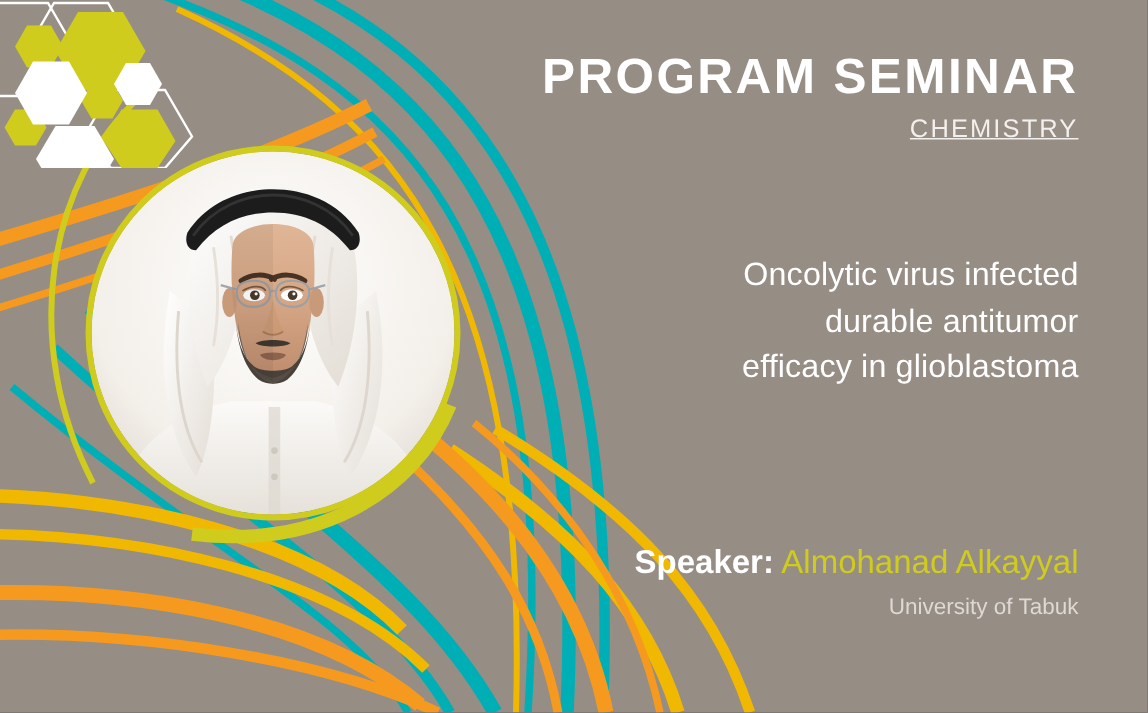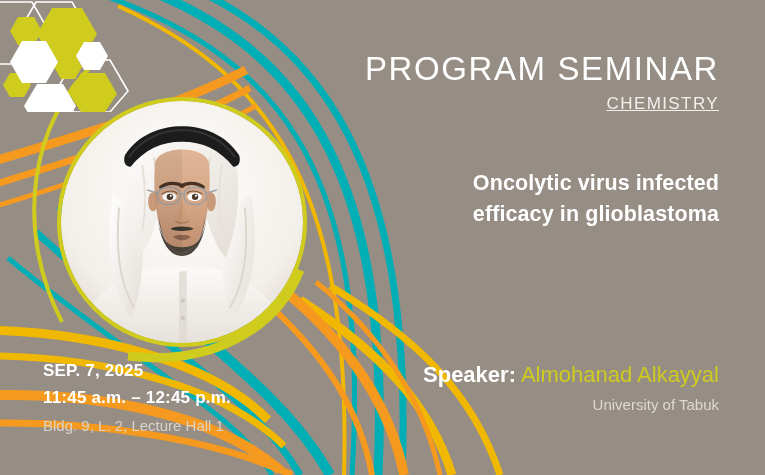--- a/index.html
+++ b/index.html
@@ -68,23 +68,22 @@
     right: 46px;
     top: 34px;
     text-align: right;
     z-index: 5;
   }
   .program-seminar {
     color: #ffffff;
     font-size: 33px;
     letter-spacing: 1.6px;
     line-height: 1.05;
-    font-weight: 400;
-    white-space: nowrap;
-    margin-top: 18px;
+    font-weight: 700;
+    white-space: nowrap;
   }
   .chemistry {
     color: #f2efec;
     font-size: 17px;
     letter-spacing: 1.4px;
     margin-top: 7px;
     font-weight: 400;
     white-space: nowrap;
     text-decoration: underline;
   }
@@ -93,21 +92,21 @@
     position: absolute;
     right: 46px;
     top: 168px;
     width: 300px;
     text-align: right;
     z-index: 5;
   }
   .title-line {
     color: #ffffff;
     font-size: 21.5px;
-    font-weight: bold;
+    font-weight: normal;
     line-height: 30.5px;
     letter-spacing: 0.1px;
     white-space: nowrap;
     text-align: right;
   }
 
   .speaker-block {
     position: absolute;
     right: 46px;
     top: 362px;
@@ -335,30 +334,26 @@
     <div class="portrait-ring"></div>
   </div>
 
   <div class="header-block">
     <div class="program-seminar">PROGRAM SEMINAR</div>
     <div class="chemistry">CHEMISTRY</div>
   </div>
 
   <div class="title-block">
     <div class="title-line">Oncolytic virus infected</div>
+    <div class="title-line">durable antitumor</div>
     <div class="title-line">efficacy in glioblastoma</div>
   </div>
 
   <div class="speaker-block">
     <div class="speaker-line">
       <span class="speaker-label">Speaker:</span>
       <span class="speaker-name">Almohanad Alkayyal</span>
     </div>
     <div class="affiliation">University of Tabuk</div>
   </div>
 
-  <div class="when-block">
-    <div class="when-date">SEP. 7, 2025</div>
-    <div class="when-time">11:45 a.m. – 12:45 p.m.</div>
-    <div class="when-venue">Bldg. 9, L. 2, Lecture Hall 1</div>
-  </div>
 
 </div>
 
 </body></html>

